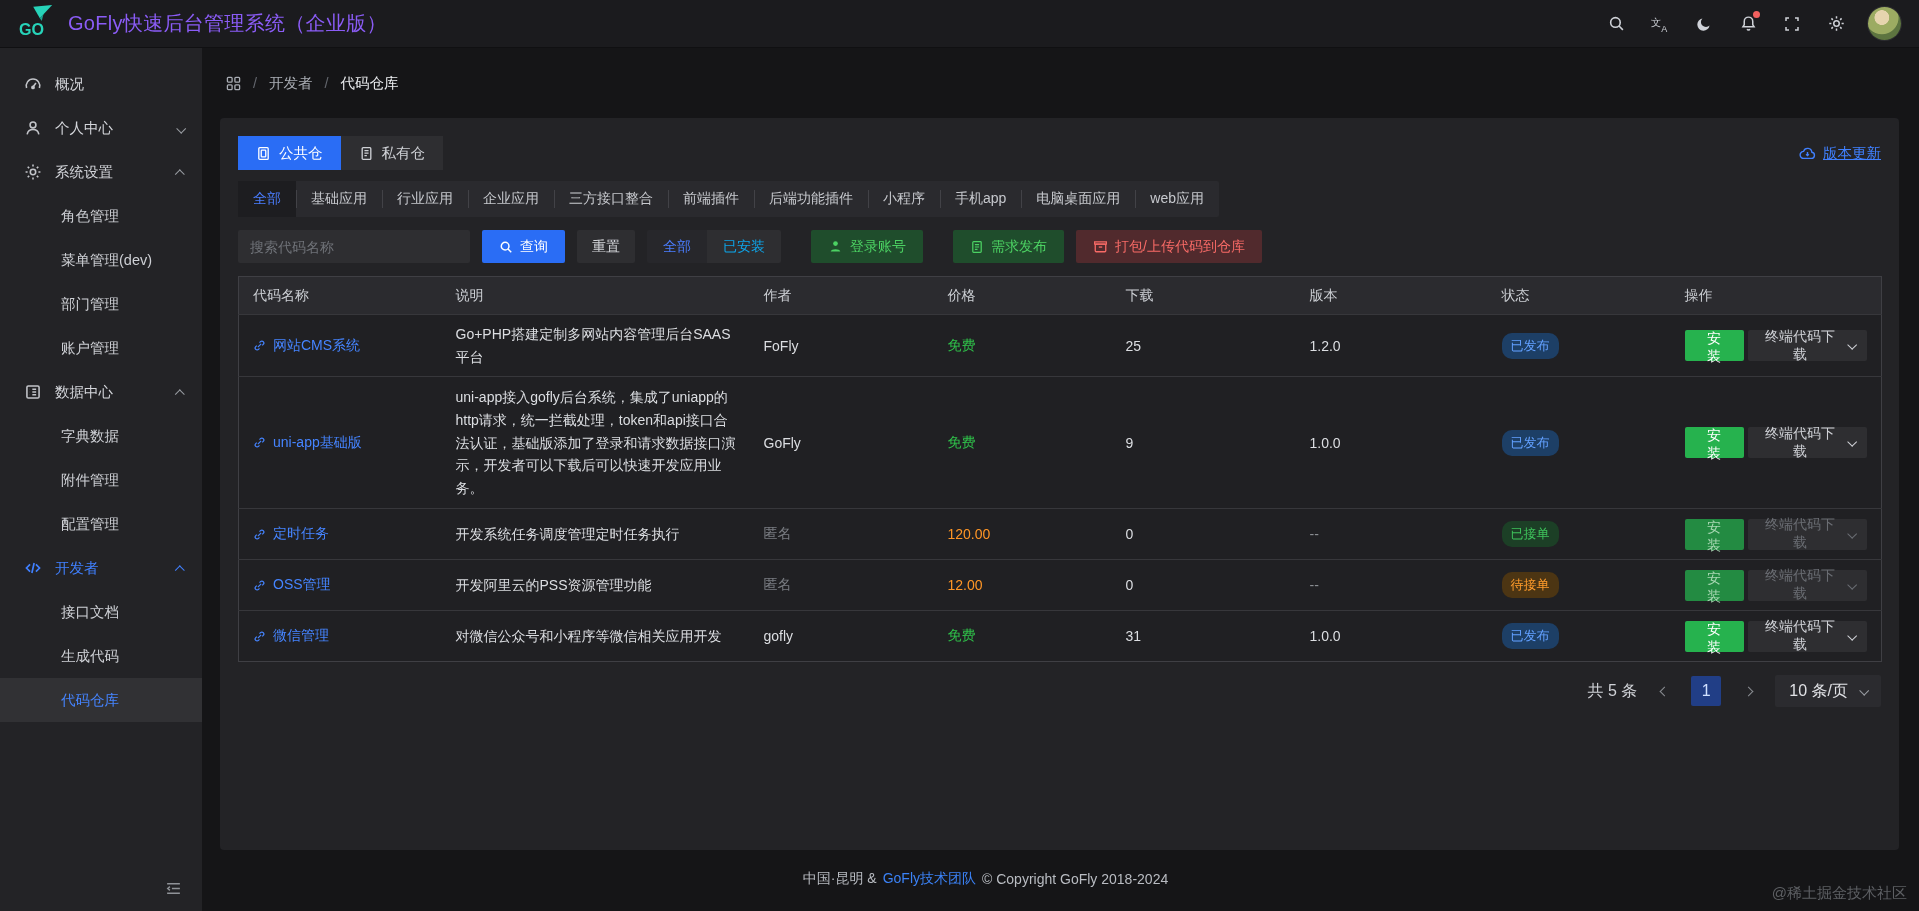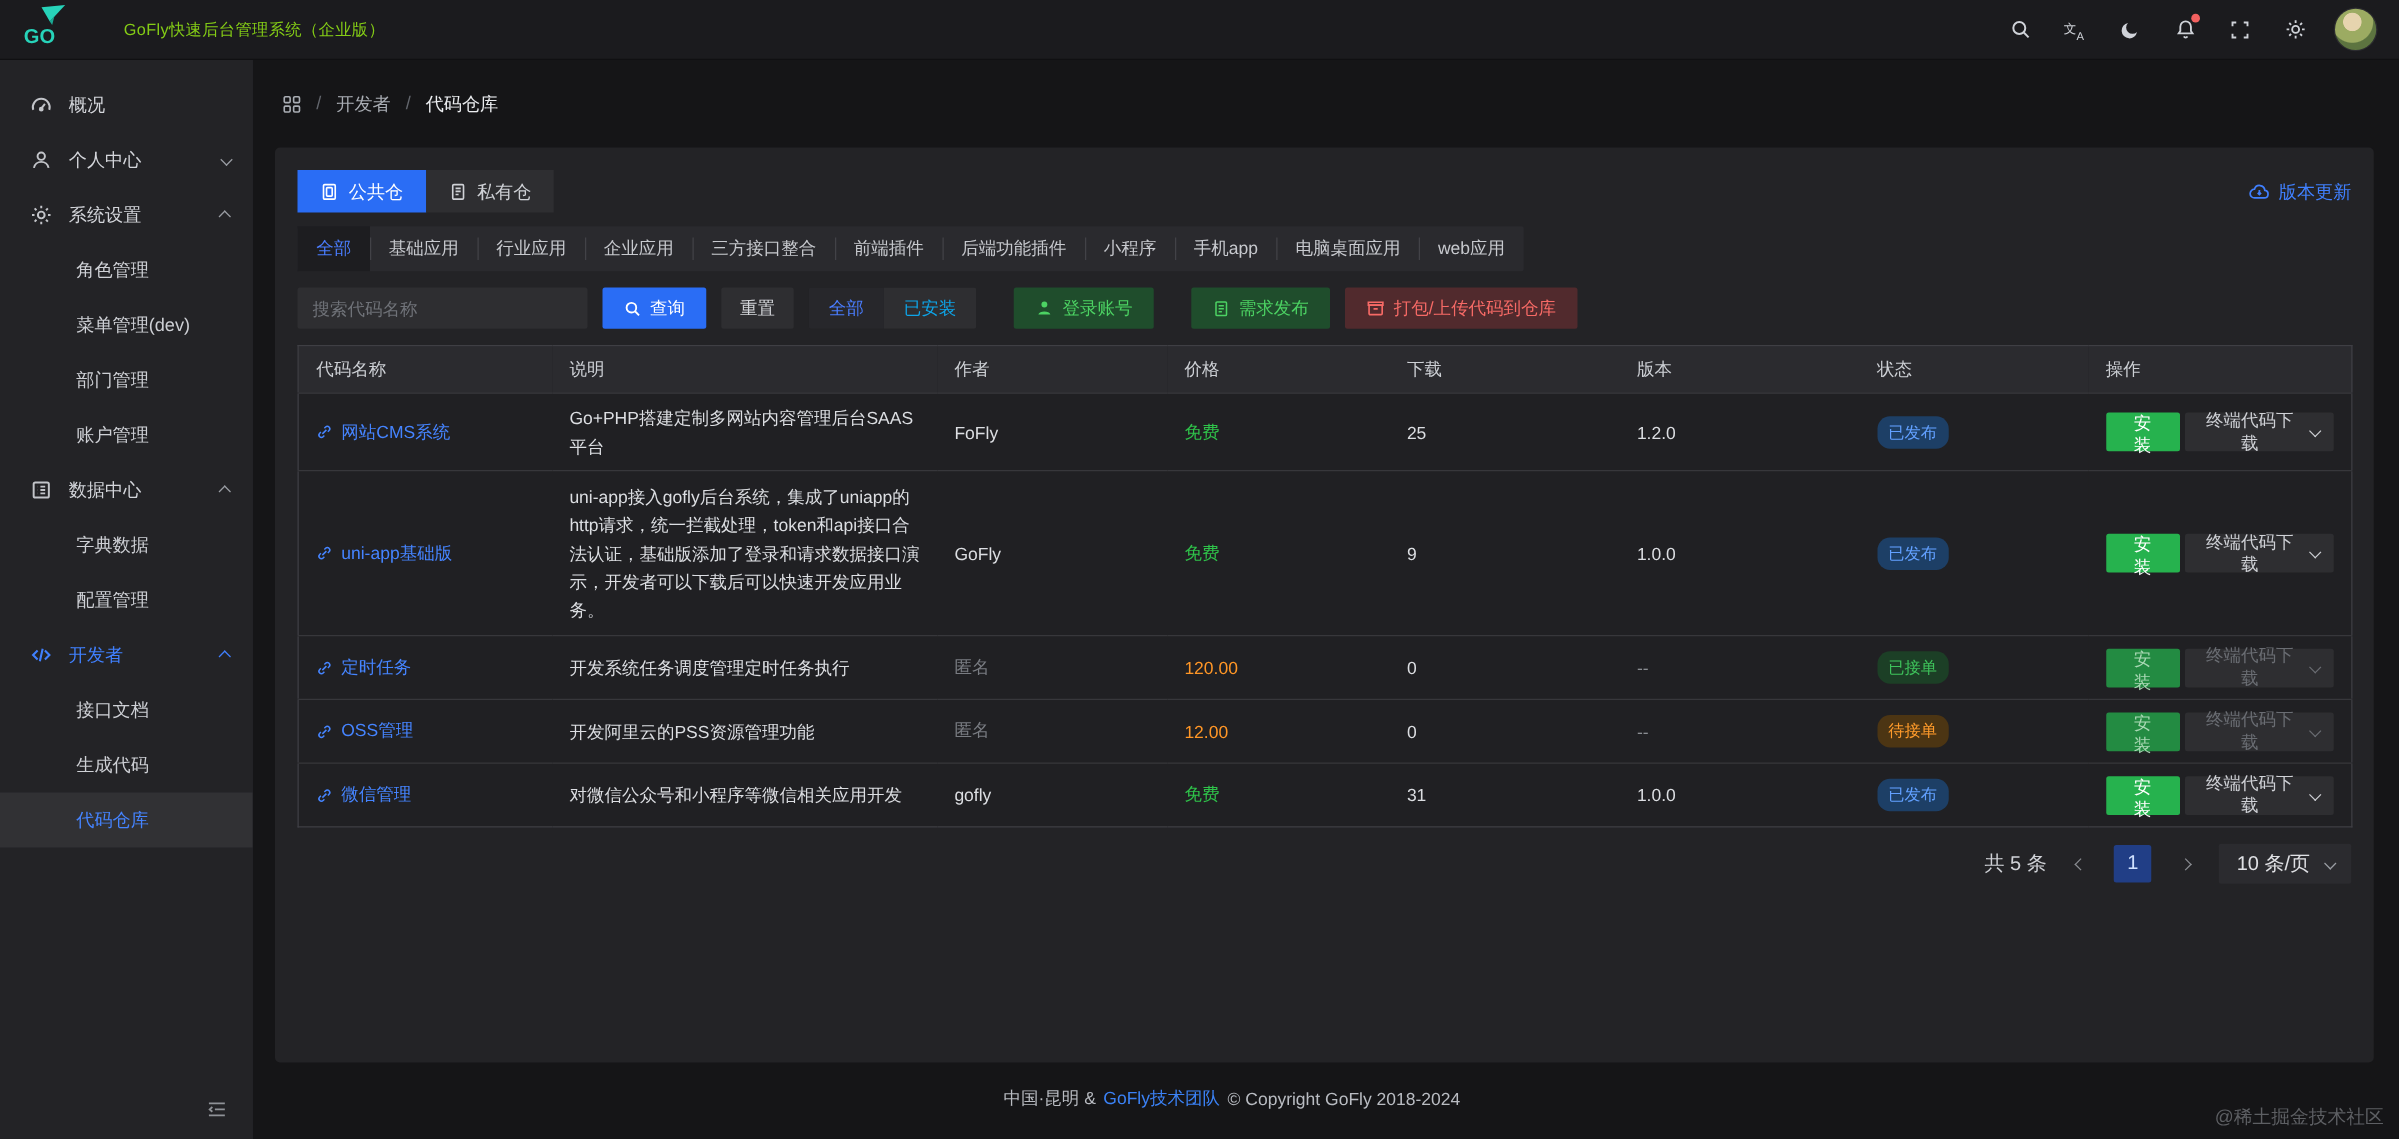--- a/index.html
+++ b/index.html
@@ -4,21 +4,21 @@
 <style>
   * { margin:0; padding:0; box-sizing:border-box; }
   html,body { width:1919px; height:911px; overflow:hidden; background:#151517;
     font-family:"Liberation Sans","DejaVu Sans",sans-serif; color:#dcdee2; }
 
   
   .topbar { position:fixed; top:0; left:0; width:1919px; height:48px; background:#1b1b1e;
     display:flex; align-items:center; justify-content:space-between; padding:0 18px; z-index:10;
     border-bottom:1px solid #101012; }
   .brand { display:flex; align-items:center; gap:12px; }
-  .brand .title { font-size:13px; font-weight:500; color:#84cc16; letter-spacing:.3px;margin-left:31px; }
+  .brand .title { font-size:20px; font-weight:500; color:#8b5cf6; letter-spacing:.3px; }
   .topbar-icons { display:flex; align-items:center; gap:8px; }
   .icon-btn { position:relative; width:36px; height:36px; border:none; background:transparent; border-radius:50%;
     display:flex; align-items:center; justify-content:center; color:#cfd2d8; cursor:pointer; }
   .icon-btn svg { display:block; }
   .icon-btn .dot { position:absolute; top:5px; right:6px; width:7px; height:7px; border-radius:50%; background:#f2605f; }
   .avatar { width:33px; height:33px; border-radius:50%; margin-left:6px; cursor:pointer;
     background:radial-gradient(circle at 42% 32%, #e6d4ae 0 24%, #9cab62 26% 55%, #5d7440 58% 100%);
     box-shadow:0 0 0 1px #2c2c30; }
 
   
@@ -44,21 +44,21 @@
   .breadcrumb .current { color:#ebedf0; }
   .bc-icon { color:#a9adb4; display:flex; }
 
   .card { margin:0 20px 0 18px; height:732px; background:#232326; border-radius:4px; padding:18px; position:relative; }
 
   .card-top { display:flex; align-items:center; justify-content:space-between; }
   .tabs { display:flex; }
   .tab { height:34px; display:flex; align-items:center; gap:8px; padding:0 18px; font-size:14.5px; cursor:pointer;
     background:#2e2e31; color:#cfd1d6; }
   .tab.active { background:#2a6df5; color:#fff; }
-  .version-link { display:flex; align-items:center; gap:7px; color:#4080ff; font-size:14.5px; cursor:pointer; }
+  .version-link { display:flex; align-items:center; gap:7px; color:#4080ff; font-size:14.5px; cursor:pointer;text-decoration:underline; }
 
   .cat-bar { margin-top:11px; display:inline-flex; align-items:stretch; background:#2a2a2e; border-radius:2px; height:36px; }
   .cat-item { display:flex; align-items:center; padding:0 15px; font-size:14px; color:#c7c9ce; cursor:pointer; position:relative; }
   .cat-item + .cat-item::before { content:""; position:absolute; left:0; top:9px; bottom:9px; width:1px; background:#424247; }
   .cat-item.active { background:#1d1d20; color:#4a7dff; }
 
   .filter-row { margin-top:13px; display:flex; align-items:center; gap:12px; }
   .search-input { width:232px; height:33px; background:#2e2e31; border:none; border-radius:2px; padding:0 12px;
     color:#e2e3e7; font-size:14px; outline:none; font-family:inherit; }
   .search-input::placeholder { color:#6f7278; }
@@ -209,20 +209,23 @@
       <svg width="18" height="18" viewBox="0 0 16 16" fill="none" stroke="currentColor" stroke-width="1.4">
           <rect x="2.6" y="2.6" width="10.8" height="10.8" rx="1.2"></rect>
           <path d="M5.2 5.6h.1M7.4 5.6h3.4M5.2 8h.1M7.4 8h3.4M5.2 10.4h.1M7.4 10.4h3.4"></path>
         </svg>
     </span>
     <span>数据中心</span>
     <span class="chev-holder"><i class="chev up"></i></span>
   </div>
   <div class="menu-sub">
       <span>字典数据</span>
+    </div>
+  <div class="menu-sub">
+      <span>附件管理</span>
     </div>
   <div class="menu-sub">
       <span>配置管理</span>
     </div>
   <div class="menu-item dev-blue">
     <span class="mi-icon">
       <svg width="18" height="18" viewBox="0 0 16 16" fill="none" stroke="currentColor" stroke-width="1.5">
           <path d="M5.4 4.8 2.2 8l3.2 3.2M10.6 4.8 13.8 8l-3.2 3.2M9 3.6 7 12.4"></path>
         </svg>
     </span>

